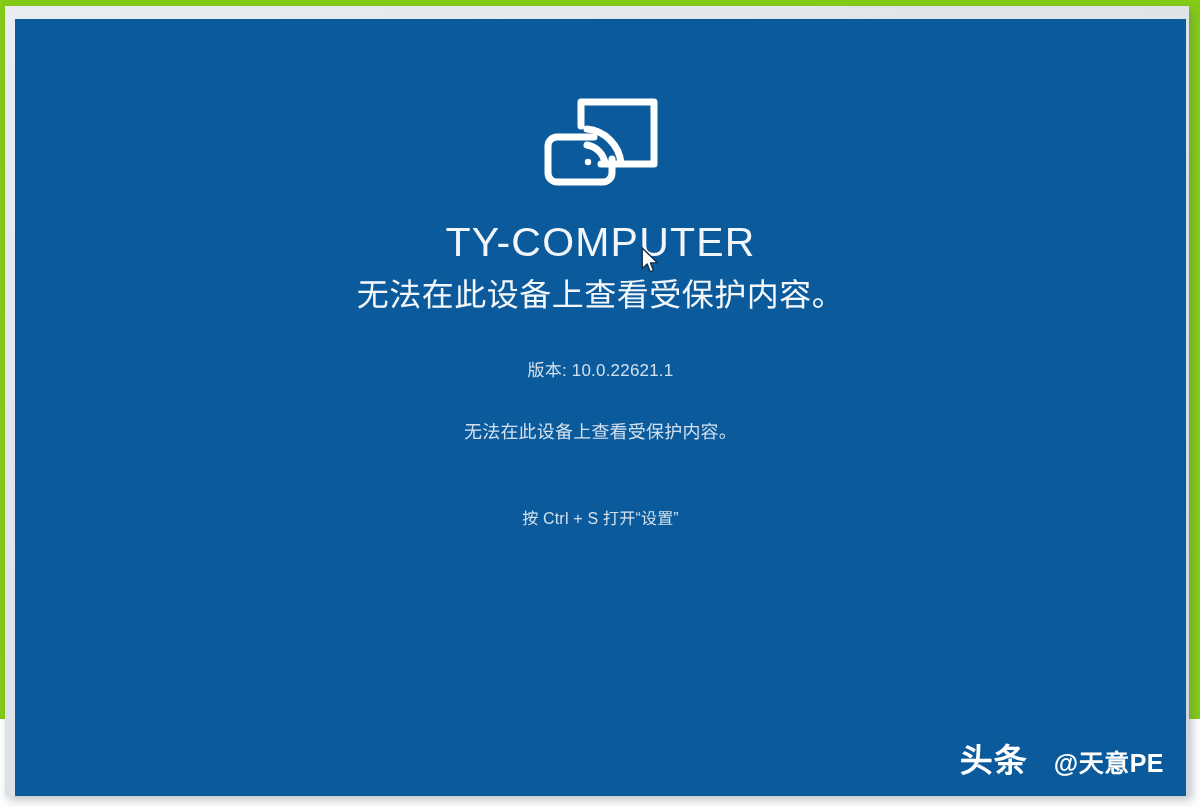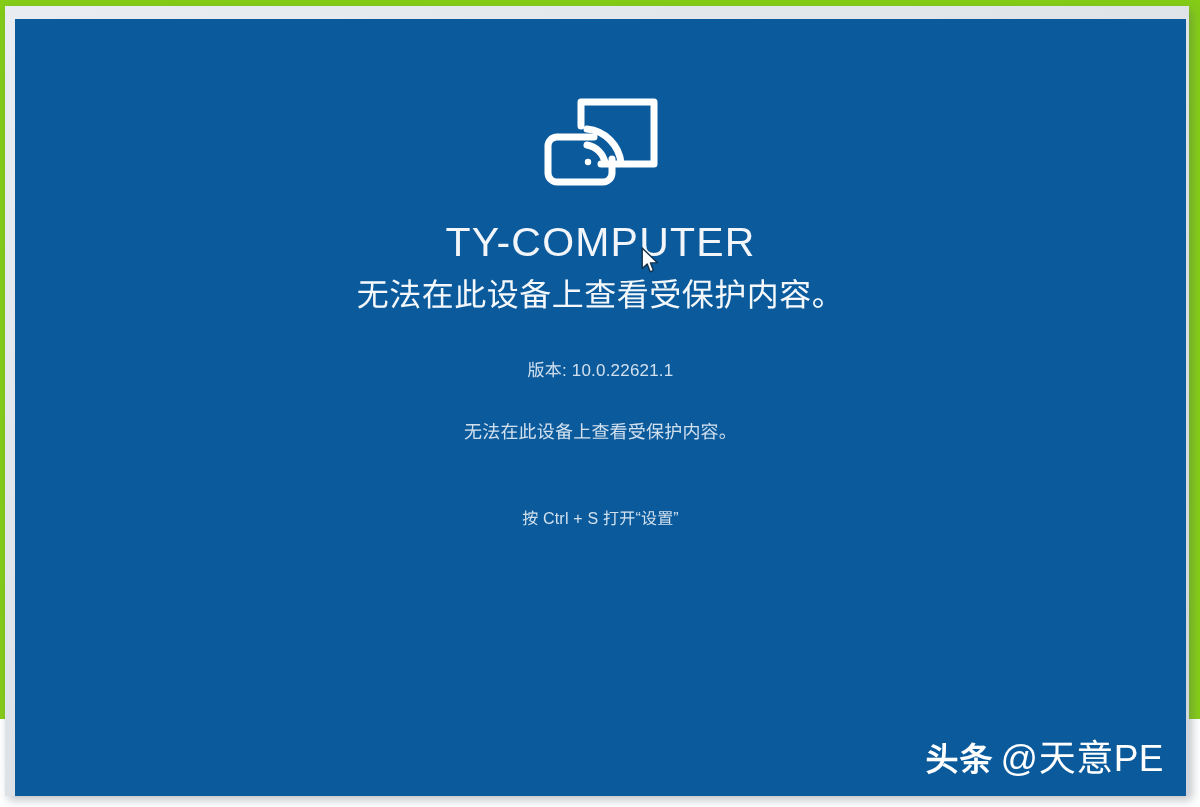--- a/index.html
+++ b/index.html
@@ -118,32 +118,32 @@
   }
   #mouse-cursor svg { display: block; width: 20px; height: 28px; }
 
   
   #watermark {
     position: absolute;
     right: 22px;
     bottom: 14px;
     display: flex;
     align-items: baseline;
-    gap: 7px;
+    gap: 26px;
     white-space: nowrap;
   }
   #watermark-brand {
     font-size: 33px;
     font-weight: 700;
     color: #ffffff;
     letter-spacing: 1px;
   }
   #watermark-handle {
-    font-size: 37px;
-    font-weight: 400;
+    font-size: 25px;
+    font-weight: 700;
     color: #ffffff;
     letter-spacing: .5px;
     text-align: center;
   }
 </style>
 </head>
 <body>
 
 <div id="page">
 

